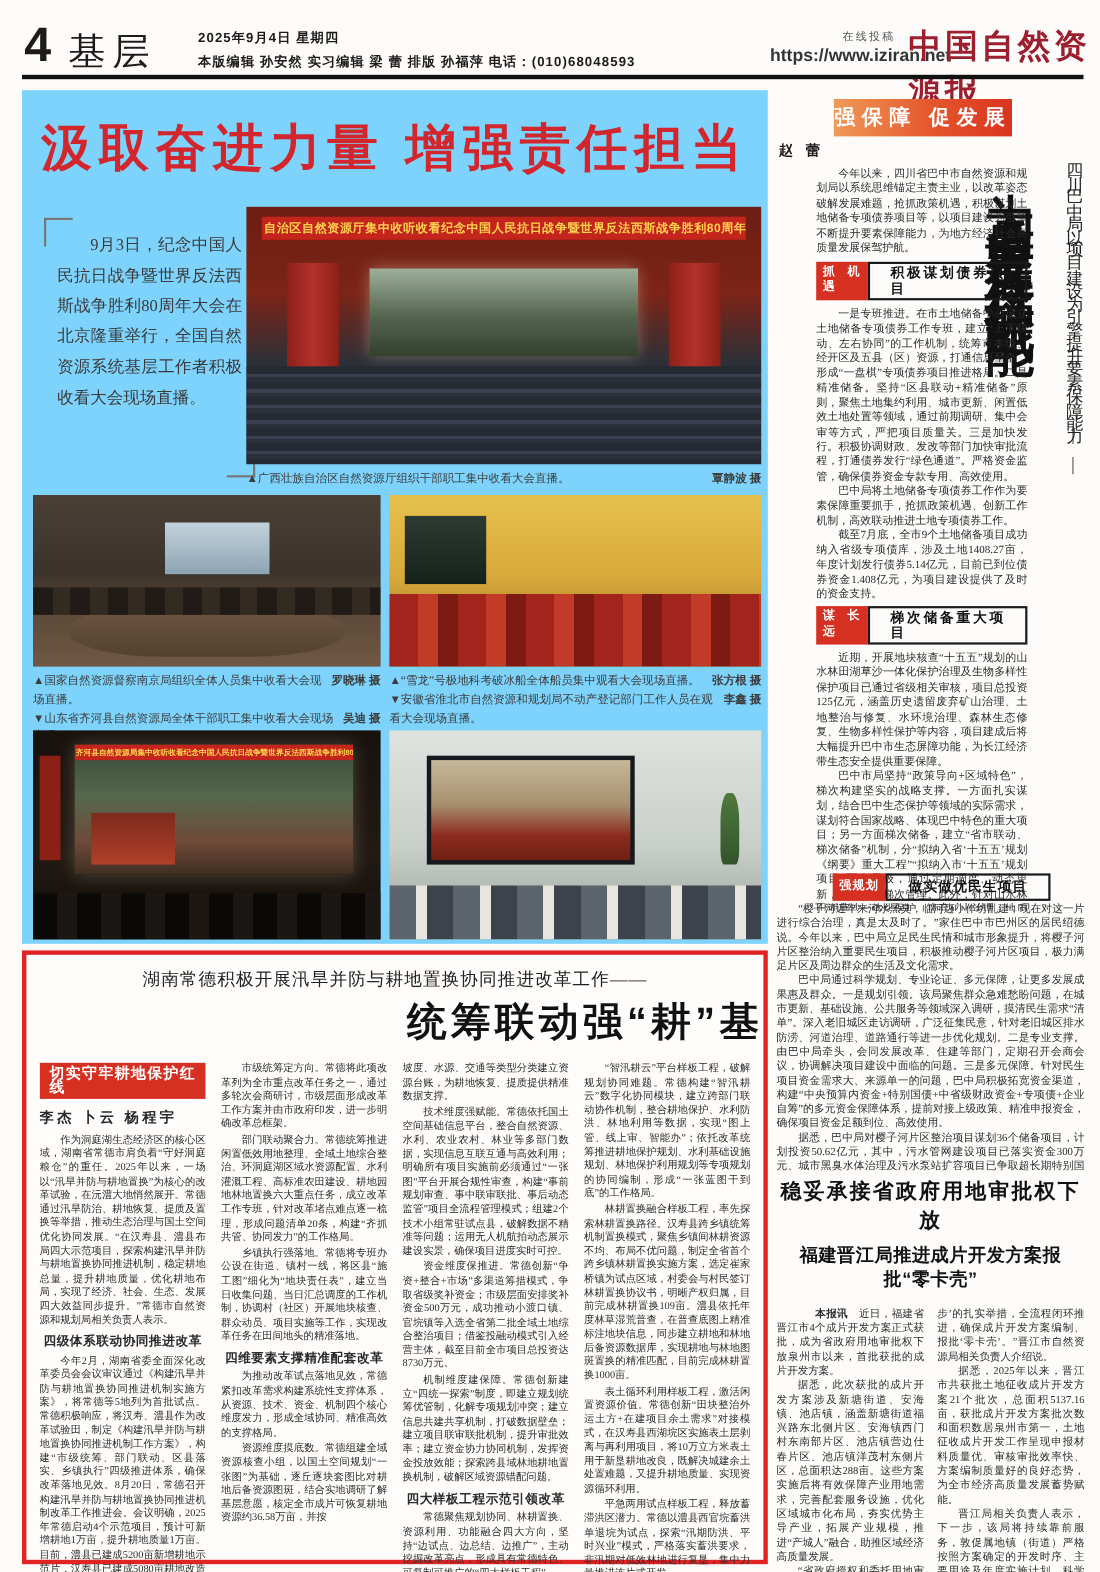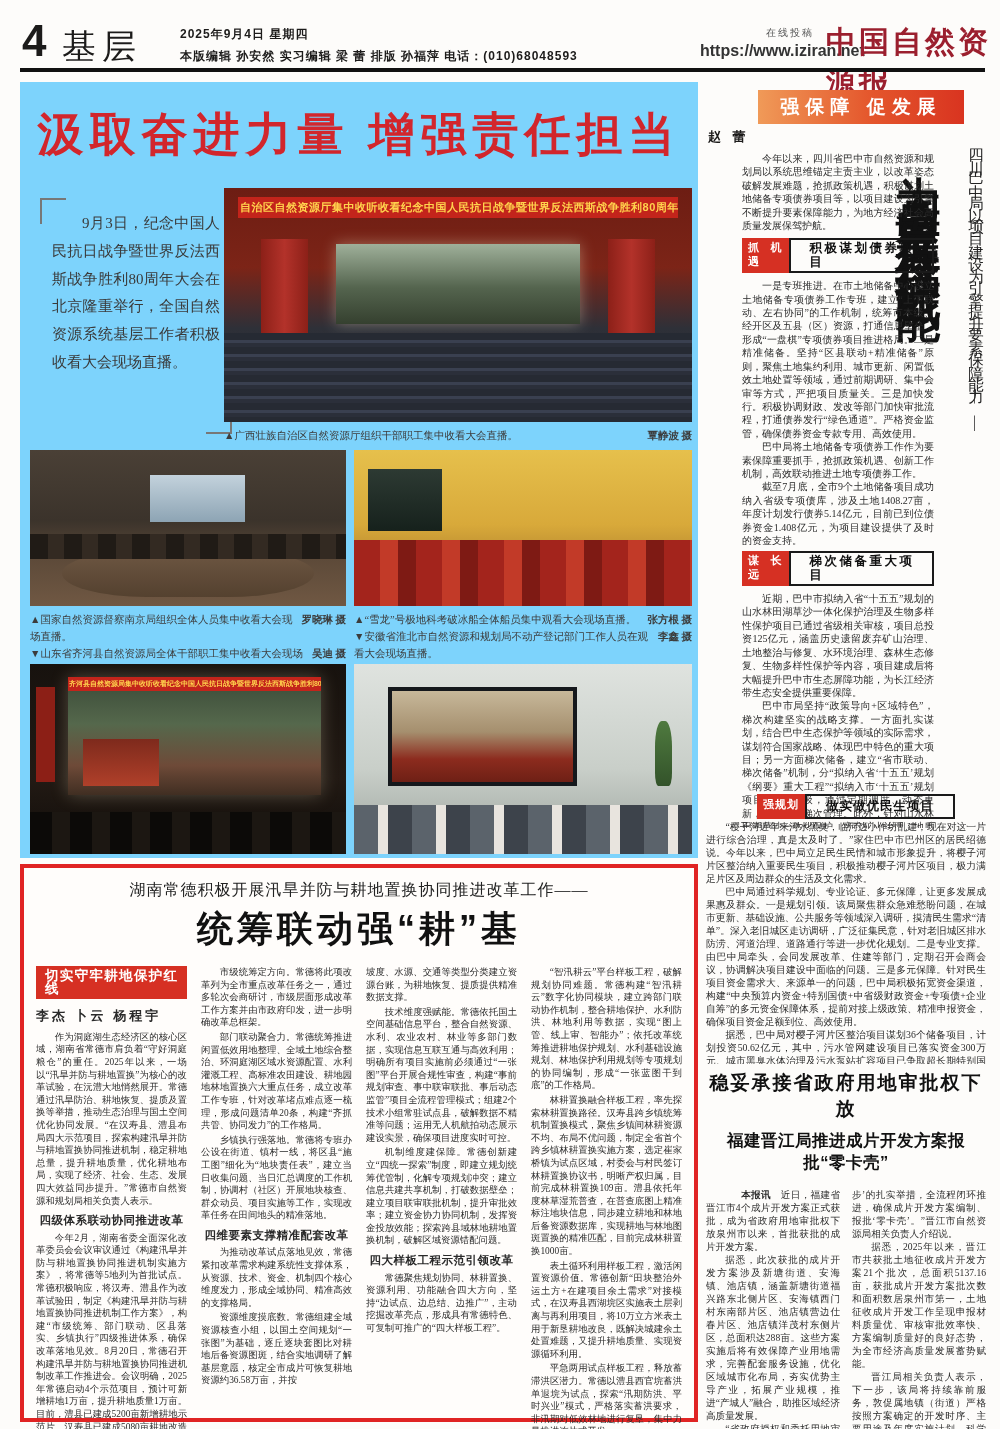--- a/index.html
+++ b/index.html
@@ -34,21 +34,21 @@
   .photo { overflow:hidden; position:absolute; }
   .ph-banner { position:absolute; left:3%; right:3%; top:4%; background:#c3241b; color:#ffd34d;
     font-family:"Liberation Sans",sans-serif; font-weight:bold; font-size:11px; text-align:center;
     padding:3px 2px; letter-spacing:0.5px; white-space:nowrap; overflow:hidden; }
   .caption { font-size:10.5px; color:#3c3c3c; display:flex; justify-content:space-between; line-height:1.6; }
   .caption .credit { font-weight:bold; white-space:nowrap; margin-left:8px; }
 
   
   .redbox { border:4px solid #e02424; background:#fffdfb; }
   .rb-kicker { text-align:center; font-size:16px; letter-spacing:1px; color:#222; }
-  .rb-headline { text-align:center; font-family:"Liberation Sans",sans-serif; font-weight:bold;
+  .rb-headline { text-align:right; font-family:"Liberation Sans",sans-serif; font-weight:bold;
     font-size:36px; letter-spacing:4px; color:#111; }
   .rb-cols { display:flex; gap:14px; padding:0 12px; }
   .rb-col { flex:1 1 0; height:468px; overflow:hidden; font-size:9.4px; line-height:12.6px;
     text-align:justify; color:#2a2a2a; }
   .rb-col p { text-indent:2em; margin-bottom:2px; }
   .rb-tag { display:inline-block; background:#d63023; color:#fff; font-family:"Liberation Sans",sans-serif;
     font-weight:bold; font-size:13.5px; padding:4px 9px; letter-spacing:1px; margin-bottom:7px; }
   .rb-authors { font-family:"Liberation Sans",sans-serif; font-weight:bold; font-size:13px;
     letter-spacing:3px; margin:4px 0 8px 0; }
   .rb-subhead { font-family:"Liberation Sans",sans-serif; font-weight:bold; font-size:11.5px;
@@ -190,35 +190,36 @@
         <p>市级统筹定方向。常德将此项改革列为全市重点改革任务之一，通过多轮次会商研讨，市级层面形成改革工作方案并由市政府印发，进一步明确改革总框架。</p>
         <p>部门联动聚合力。常德统筹推进闲置低效用地整理、全域土地综合整治、环洞庭湖区域水资源配置、水利灌溉工程、高标准农田建设、耕地园地林地置换六大重点任务，成立改革工作专班，针对改革堵点难点逐一梳理，形成问题清单20条，构建“齐抓共管、协同发力”的工作格局。</p>
         <p>乡镇执行强落地。常德将专班办公设在街道、镇村一线，将区县“施工图”细化为“地块责任表”，建立当日收集问题、当日汇总调度的工作机制，协调村（社区）开展地块核查、群众动员、项目实施等工作，实现改革任务在田间地头的精准落地。</p>
         <div class="rb-subhead">四维要素支撑精准配套改革</div>
         <p>为推动改革试点落地见效，常德紧扣改革需求构建系统性支撑体系，从资源、技术、资金、机制四个核心维度发力，形成全域协同、精准高效的支撑格局。</p>
         <p>资源维度摸底数。常德组建全域资源核查小组，以国土空间规划“一张图”为基础，逐丘逐块套图比对耕地后备资源图斑，结合实地调研了解基层意愿，核定全市成片可恢复耕地资源约36.58万亩，并按</p>
       </div>
       <div class="rb-col">
         <p style="text-indent:0;">坡度、水源、交通等类型分类建立资源台账，为耕地恢复、提质提供精准数据支撑。</p>
         <p>技术维度强赋能。常德依托国土空间基础信息平台，整合自然资源、水利、农业农村、林业等多部门数据，实现信息互联互通与高效利用；明确所有项目实施前必须通过“一张图”平台开展合规性审查，构建“事前规划审查、事中联审联批、事后动态监管”项目全流程管理模式；组建2个技术小组常驻试点县，破解数据不精准等问题；运用无人机航拍动态展示建设实景，确保项目进度实时可控。</p>
+        <p>资金维度保推进。常德创新“争资+整合+市场”多渠道筹措模式，争取省级奖补资金；市级层面安排奖补资金500万元，成功推动小渡口镇、官垸镇等入选全省第二批全域土地综合整治项目；借鉴投融动模式引入经营主体，截至目前全市项目总投资达8730万元。</p>
         <p>机制维度建保障。常德创新建立“四统一探索”制度，即建立规划统筹优管制，化解专项规划冲突；建立信息共建共享机制，打破数据壁垒；建立项目联审联批机制，提升审批效率；建立资金协力协同机制，发挥资金投放效能；探索跨县域林地耕地置换机制，破解区域资源错配问题。</p>
         <div class="rb-subhead">四大样板工程示范引领改革</div>
         <p>常德聚焦规划协同、林耕置换、资源利用、功能融合四大方向，坚持“边试点、边总结、边推广”，主动挖掘改革亮点，形成具有常德特色、可复制可推广的“四大样板工程”。</p>
       </div>
       <div class="rb-col">
         <p>“智汛耕云”平台样板工程，破解规划协同难题。常德构建“智汛耕云”数字化协同模块，建立跨部门联动协作机制，整合耕地保护、水利防洪、林地利用等数据，实现“图上管、线上审、智能办”；依托改革统筹推进耕地保护规划、水利基础设施规划、林地保护利用规划等专项规划的协同编制，形成“一张蓝图干到底”的工作格局。</p>
         <p>林耕置换融合样板工程，率先探索林耕置换路径。汉寿县跨乡镇统筹机制置换模式，聚焦乡镇间林耕资源不均、布局不优问题，制定全省首个跨乡镇林耕置换实施方案，选定崔家桥镇为试点区域，村委会与村民签订林耕置换协议书，明晰产权归属，目前完成林耕置换109亩。澧县依托年度林草湿荒普查，在普查底图上精准标注地块信息，同步建立耕地和林地后备资源数据库，实现耕地与林地图斑置换的精准匹配，目前完成林耕置换1000亩。</p>
         <p>表土循环利用样板工程，激活闲置资源价值。常德创新“田块整治外运土方+在建项目余土需求”对接模式，在汉寿县西湖垸区实施表土层剥离与再利用项目，将10万立方米表土用于新垦耕地改良，既解决城建余土处置难题，又提升耕地质量、实现资源循环利用。</p>
         <p>平急两用试点样板工程，释放蓄滞洪区潜力。常德以澧县西官垸蓄洪单退垸为试点，探索“汛期防洪、平时兴业”模式，严格落实蓄洪要求，非汛期对低效林地进行复垦，集中力量推进连片式开发。</p>
       </div>
     </div>
   </div>
 
   <div class="abs" style="left:706px; top:84px; width:280px; height:980px;">
-    <div class="abs bz-banner" style="left:52px; top:6px; width:206px;">强保障  促发展</div>
+    <div class="abs bz-banner" style="left:52px; top:6px; width:162px;">强保障  促发展</div>
     <div class="abs bz-author" style="left:2px; top:44px;">赵 蕾</div>
 
     <div class="abs v-kicker" style="right:0px; top:52px; height:690px;">四川巴中局以项目建设为引擎提升要素保障能力——</div>
     <div class="abs v-headline" style="right:38px; top:56px; height:690px;">为高质量发展持续护航赋能</div>
 
     <div class="abs bz-body" style="left:0; top:68px; width:192px;margin-left:36px;">
       <div class="bz-clip1">
           <p>今年以来，四川省巴中市自然资源和规划局以系统思维锚定主责主业，以改革姿态破解发展难题，抢抓政策机遇，积极谋划土地储备专项债券项目等，以项目建设为引擎不断提升要素保障能力，为地方经济社会高质量发展保驾护航。</p>
         </div>
       <div class="sec-label">
@@ -228,21 +229,21 @@
       <div class="bz-clip2">
         <p>一是专班推进。在市土地储备中心设立土地储备专项债券工作专班，建立“上下联动、左右协同”的工作机制，统筹市本级、经开区及五县（区）资源，打通信息壁垒，形成“一盘棋”专项债券项目推进格局。二是精准储备。坚持“区县联动+精准储备”原则，聚焦土地集约利用、城市更新、闲置低效土地处置等领域，通过前期调研、集中会审等方式，严把项目质量关。三是加快发行。积极协调财政、发改等部门加快审批流程，打通债券发行“绿色通道”。严格资金监管，确保债券资金专款专用、高效使用。</p>
         <p>巴中局将土地储备专项债券工作作为要素保障重要抓手，抢抓政策机遇、创新工作机制，高效联动推进土地专项债券工作。</p>
         <p>截至7月底，全市9个土地储备项目成功纳入省级专项债库，涉及土地1408.27亩，年度计划发行债券5.14亿元，目前已到位债券资金1.408亿元，为项目建设提供了及时的资金支持。</p>
       </div>
       <div class="sec-label">
         <span class="tag">谋长远</span>
         <span class="ttl">梯次储备重大项目</span>
       </div>
       <div class="bz-clip3">
-        <p>近期，巴中市拟纳入省“十五五”规划的山水林田湖草沙一体化保护治理及生物多样性保护项目已通过省级相关审核，项目总投资125亿元，涵盖历史遗留废弃矿山治理、土地整治与修复、水环境治理、森林生态修复、生物多样性保护等内容，项目建成后将大幅提升巴中市生态屏障功能，为长江经济带生态安全提供重要保障。</p>
+        <p>近期，开展地块核查“十五五”规划的山水林田湖草沙一体化保护治理及生物多样性保护项目已通过省级相关审核，项目总投资125亿元，涵盖历史遗留废弃矿山治理、土地整治与修复、水环境治理、森林生态修复、生物多样性保护等内容，项目建成后将大幅提升巴中市生态屏障功能，为长江经济带生态安全提供重要保障。</p>
         <p>巴中市局坚持“政策导向+区域特色”，梯次构建坚实的战略支撑。一方面扎实谋划，结合巴中生态保护等领域的实际需求，谋划符合国家战略、体现巴中特色的重大项目；另一方面梯次储备，建立“省市联动、梯次储备”机制，分“拟纳入省‘十五五’规划《纲要》重大工程”“拟纳入市‘十五五’规划项目”两个层级，通过定期调度、动态更新，确保项目梯次管理。此外，针对山水林田湖草沙一体化保护、废弃矿山治理、地质灾害综合防治等跨区域项目，实行“资源共享”，推动项目在规划、实施、验收等环节协同推进。</p>
 
       </div>
     </div>
 
     <div class="abs sec-label" style="left:50px; top:704px; width:200px;">
       <span class="tag">强规划</span>
       <span class="ttl">做实做优民生项目</span>
     </div>
 

